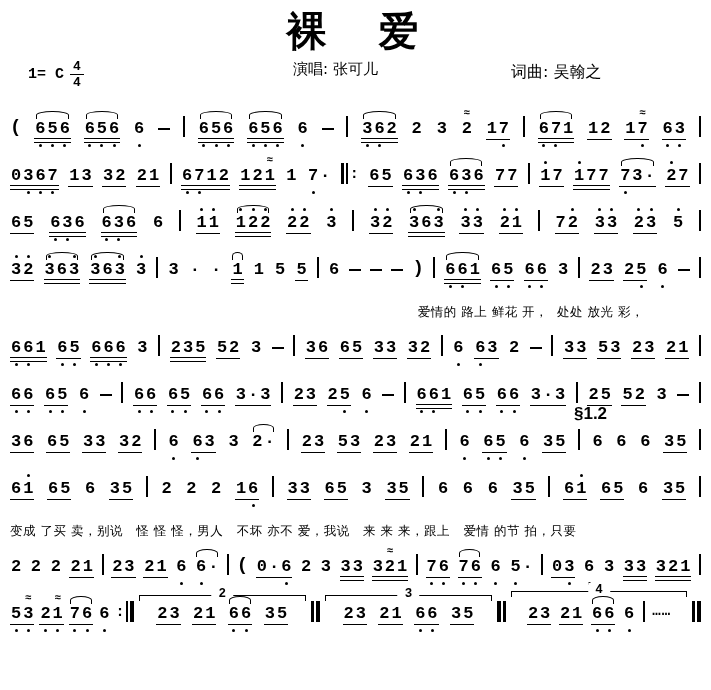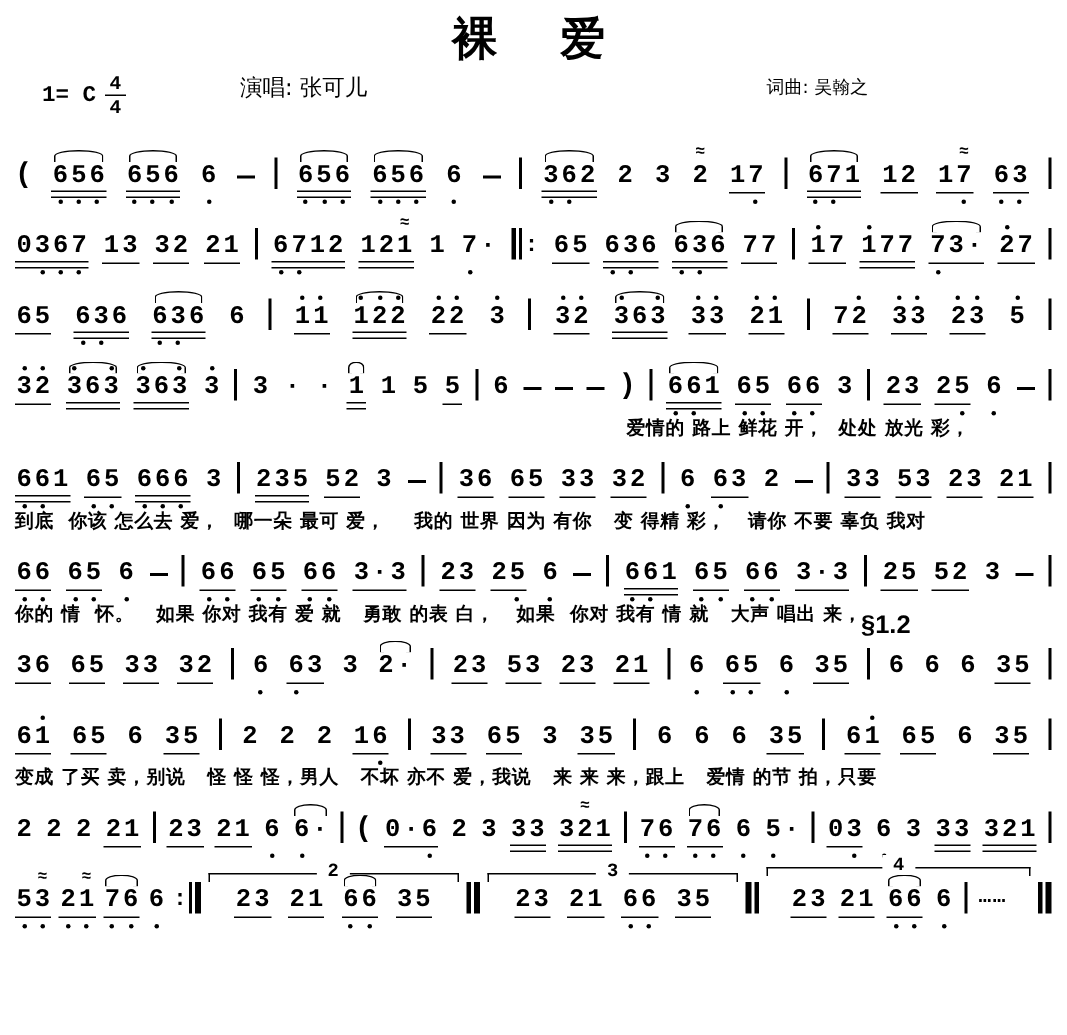--- a/index.html
+++ b/index.html
@@ -5,33 +5,33 @@
   * { box-sizing: border-box; }
   html,body { margin:0; padding:0; }
   body {
     width:711px; height:690px; background:#ffffff; color:#000;
     font-family:"DejaVu Sans", sans-serif;
     padding:8px 10px 4px 10px; overflow:hidden;
   }
   
   .title {
     text-align:center; font-family:Liberation Serif, serif;
-    font-size:30px; font-weight:bold; letter-spacing:6px;
+    font-size:40px; font-weight:bold; letter-spacing:6px;
     margin:2px 0 6px 0; line-height:1.1;
   }
   .meta-row {
     display:grid; grid-template-columns:150px 1fr 190px;
     align-items:start; font-size:15px; margin-bottom:16px;
   }
   .key-sig { display:flex; align-items:center; gap:6px; font-weight:bold; font-family:"Liberation Mono", monospace; font-size:15px; padding-left:18px; }
   .ts { display:inline-flex; flex-direction:column; align-items:center; line-height:1; font-size:13px; }
   .ts i { font-style:normal; font-weight:bold; padding:0 3px; }
   .ts i:first-child { border-bottom:1.6px solid #000; padding-bottom:1px; margin-bottom:1px; }
-  .performer { text-align:left; font-size:15px; }
-  .credits { font-size:12px; line-height:1.55; }
+  .performer { text-align:center; font-size:15px; }
+  .credits { font-size:16px; line-height:1.55; }
   
   .score { margin-top:4px; }
   .mline { margin-bottom:5px; }
   .notes {
     display:flex; justify-content:space-between; align-items:flex-end; gap:5px;
     font-family:"Liberation Mono", monospace; font-weight:bold; font-size:17px;
     padding:11px 0 10px 0; line-height:1;
   }
   .grp { position:relative; display:inline-flex; align-items:flex-end; }
   .nt  { position:relative; display:inline-block; line-height:1; padding:0 1px; }
@@ -80,23 +80,22 @@
   }
   .volta::before, .volta::after {
     content:""; position:absolute; top:-1px; width:1.3px; height:6px; background:#000;
   }
   .volta::before { left:0; } .volta::after { right:0; }
   .volta-label {
     position:absolute; top:-9px; left:50%; transform:translateX(-50%);
     background:#fff; padding:0 7px; font-size:12.5px; font-weight:bold; line-height:1.2;
   }
   .lyrics {
-    font-size:12.5px; line-height:1.2; margin-top:0; white-space:pre-wrap;
+    font-size:12.5px; line-height:1.2; margin-top:16px; white-space:pre-wrap;
     letter-spacing:0.5px;
-    font-weight:bold;
   }
   .lyrics:empty { display:none; }
   .mline:nth-child(4) .lyrics { padding-left:59%; }
   .mline:nth-child(10) .lyrics { padding-left:25.5%; }
 </style>
 </head>
 <body>
 
 <div class="header">
   <div class="title">裸　爱</div>
@@ -504,21 +503,20 @@
         <span class="grp u1">
           <span class="nt">2</span>
           <span class="nt">3</span>
         </span>
         <span class="grp u1">
           <span class="nt">2</span>
           <span class="nt">1</span>
         </span>
         <span class="bar"></span>
       </div>
-      <div class="lyrics">到底  你该 怎么去 爱，  哪一朵 最可 爱，    我的 世界 因为 有你   变 得精 彩，   请你 不要 辜负 我对</div>
     </div>
     <div class="mline">
       <div class="notes">
         <span class="grp u1">
           <span class="nt low">6</span>
           <span class="nt low">6</span>
         </span>
         <span class="grp u1">
           <span class="nt low">6</span>
           <span class="nt low">5</span>
@@ -585,21 +583,20 @@
         <span class="grp u1">
           <span class="nt">5</span>
           <span class="nt">2</span>
         </span>
         <span class="grp">
           <span class="nt">3</span>
         </span>
         <span class="dash"></span>
         <span class="bar"></span>
       </div>
-      <div class="lyrics">你的 情  怀。   如果 你对 我有 爱 就   勇敢 的表 白，   如果  你对 我有 情 就   大声 唱出 来，</div>
     </div>
     <div class="mline">
       <div class="notes">
         <span class="grp u1">
           <span class="nt">3</span>
           <span class="nt">6</span>
         </span>
         <span class="grp u1">
           <span class="nt">6</span>
           <span class="nt">5</span>

